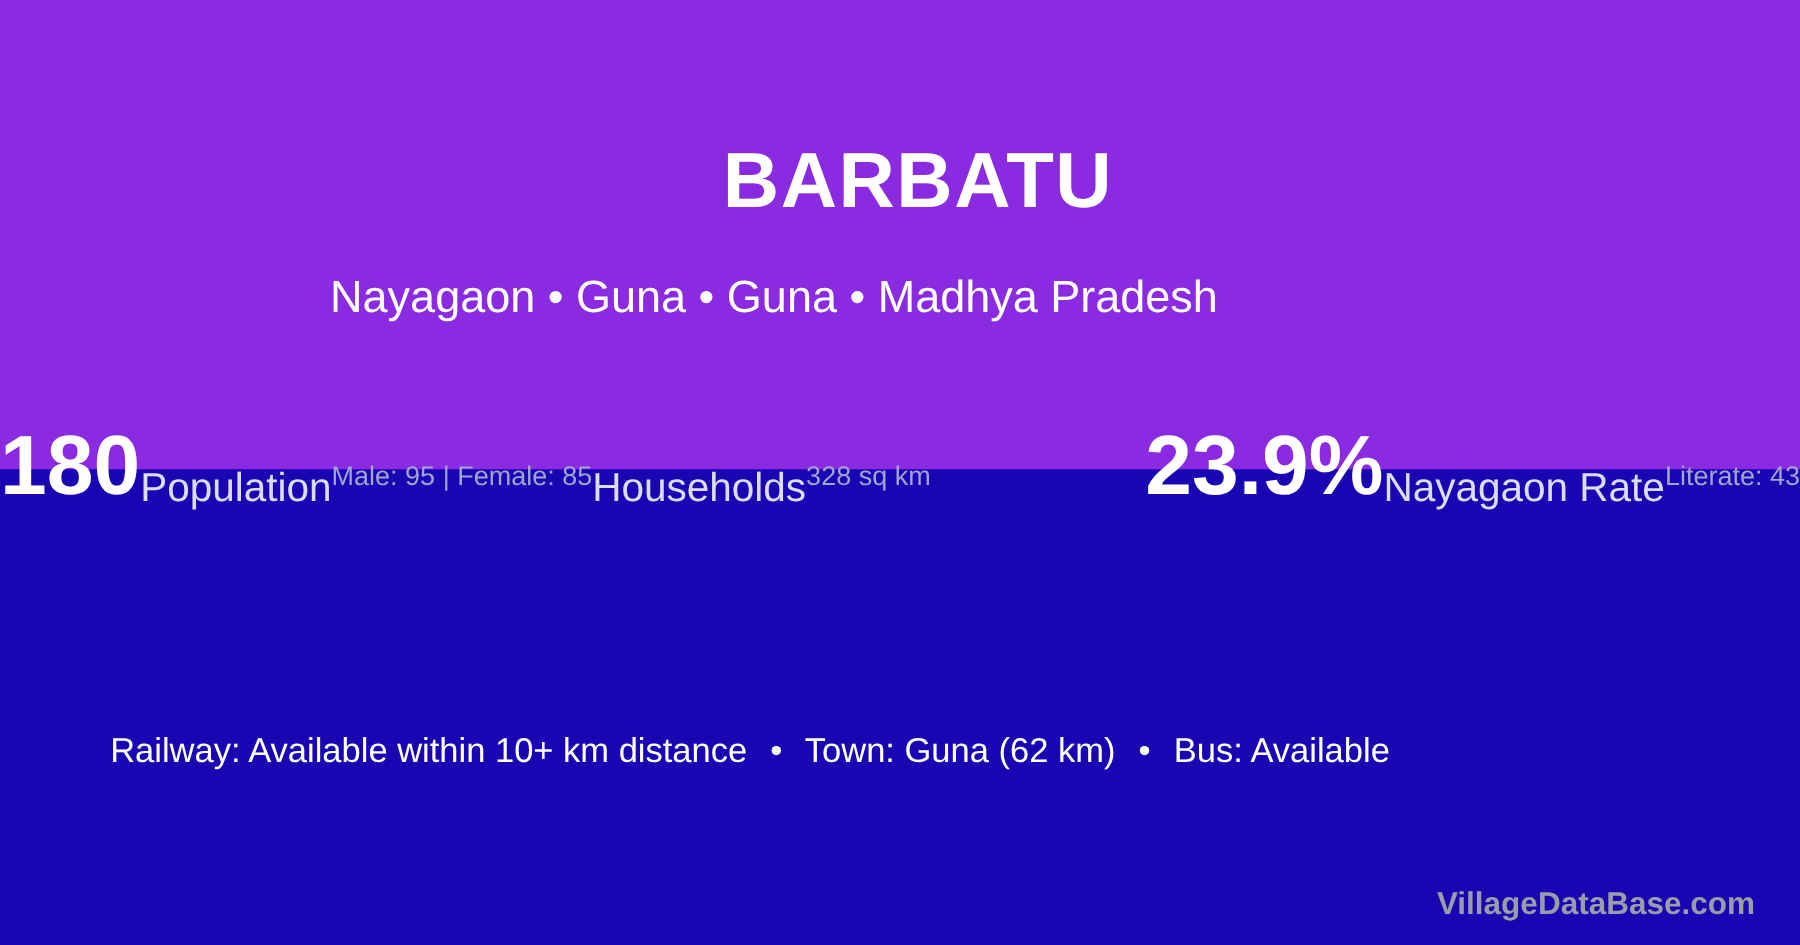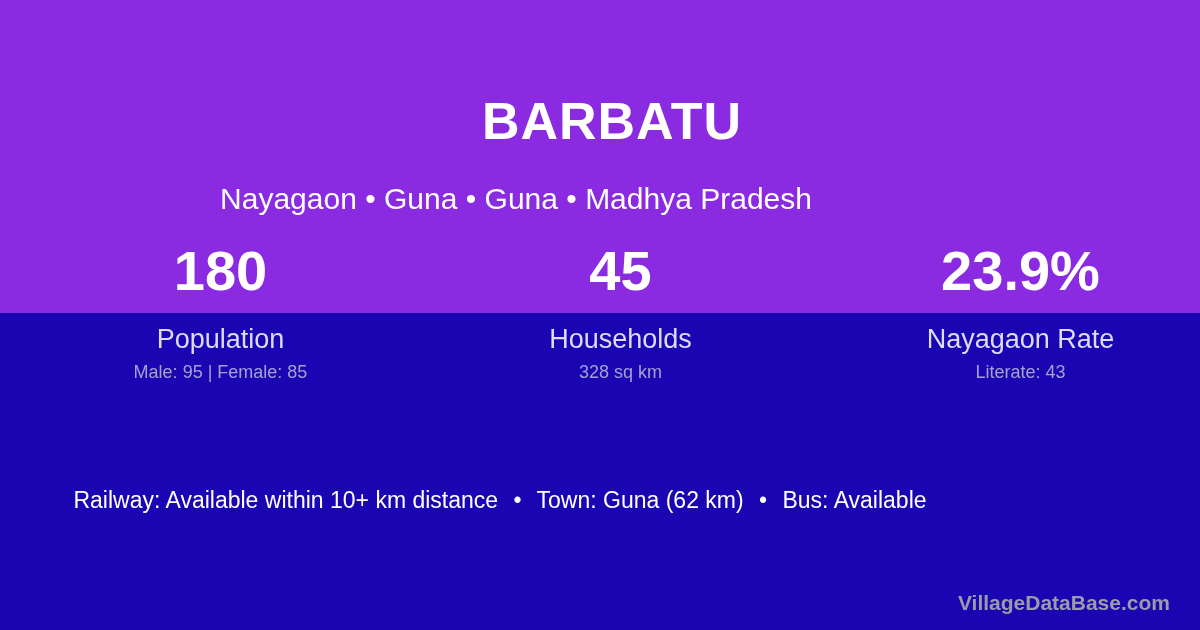--- a/index.html
+++ b/index.html
@@ -86,24 +86,23 @@
     top: 243px;
     width: 1200px;
     height: 140px;
     display: flex;
     flex-direction: row;
     z-index: 2;
   }
   .stat-block {
     flex: 1 1 0;
     display: flex;
-    flex-direction: column;
+    flex-direction: row;
     align-items: center;
     text-align: center;
-    padding-left: 41px;
   }
   .stat-value {
     font-size: 56px;
     font-weight: bold;
     line-height: 1;
     color: #FFFFFF;
     height: 62px;
     display: block;
     white-space: nowrap;
   }
@@ -172,21 +171,20 @@
 
   <div class="stats-row">
 
     <div class="stat-block">
       <span class="stat-value">180</span>
       <span class="stat-label">Population</span>
       <span class="stat-sub">Male: 95 | Female: 85</span>
     </div>
 
     <div class="stat-block">
-      <span class="stat-value">45</span>
       <span class="stat-label">Households</span>
       <span class="stat-sub">328 sq km</span>
     </div>
 
     <div class="stat-block">
       <span class="stat-value">23.9%</span>
       <span class="stat-label">Nayagaon Rate</span>
       <span class="stat-sub">Literate: 43</span>
     </div>
 

